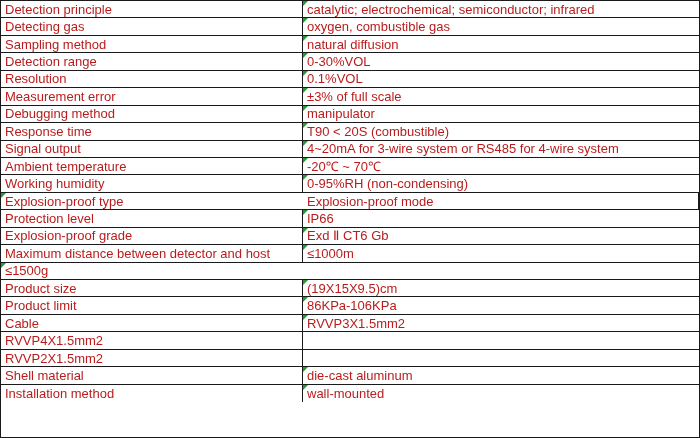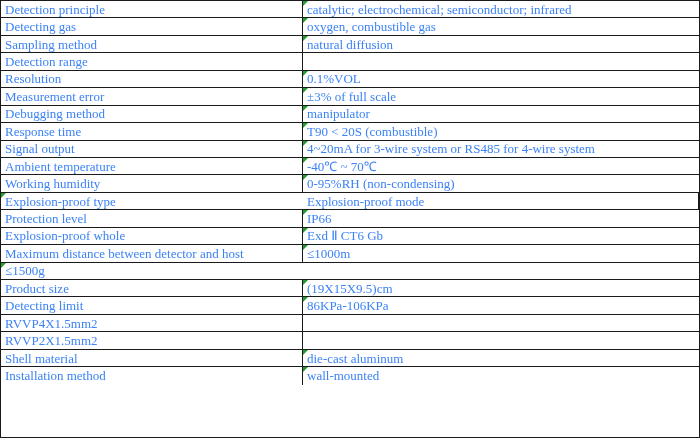--- a/index.html
+++ b/index.html
@@ -8,23 +8,23 @@
     background: #ffffff;
   }
   .sheet {
     width: 700px;
     height: 438px;
     box-sizing: border-box;
     border: 1px solid #1a1a1a;
     background: #ffffff;
     display: grid;
     grid-template-rows: repeat(25, 1fr);
-    font-family: Liberation Serif, serif;
+    font-family: Liberation Sans, sans-serif;
     font-size: 13px;
-    color: #3b82f6;
+    color: #b91c1c;
   }
   .row {
     display: grid;
     grid-template-columns: 302px 1fr;
     border-bottom: 1px solid #1a1a1a;
     min-height: 0;
   }
   .row:last-child {
     border-bottom: none;
   }
@@ -80,20 +80,24 @@
       </div>
       <div class="cell value-cell">
         <span class="corner-indicator"></span>
         <span>natural diffusion</span>
       </div>
     </div>
     <div class="row">
       <div class="cell label-cell">
         <span>Detection range</span>
       </div>
+      <div class="cell value-cell">
+        <span class="corner-indicator"></span>
+        <span>0-30%VOL</span>
+      </div>
     </div>
     <div class="row">
       <div class="cell label-cell">
         <span>Resolution</span>
       </div>
       <div class="cell value-cell">
         <span class="corner-indicator"></span>
         <span>0.1%VOL</span>
       </div>
     </div>
@@ -132,21 +136,21 @@
         <span class="corner-indicator"></span>
         <span>4~20mA for 3-wire system or RS485 for 4-wire system</span>
       </div>
     </div>
     <div class="row">
       <div class="cell label-cell">
         <span>Ambient temperature</span>
       </div>
       <div class="cell value-cell">
         <span class="corner-indicator"></span>
-        <span>-40℃ ~ 70℃</span>
+        <span>-20℃ ~ 70℃</span>
       </div>
     </div>
     <div class="row">
       <div class="cell label-cell">
         <span>Working humidity</span>
       </div>
       <div class="cell value-cell">
         <span class="corner-indicator"></span>
         <span>0-95%RH (non-condensing)</span>
       </div>
@@ -164,21 +168,21 @@
       <div class="cell label-cell">
         <span>Protection level</span>
       </div>
       <div class="cell value-cell">
         <span class="corner-indicator"></span>
         <span>IP66</span>
       </div>
     </div>
     <div class="row">
       <div class="cell label-cell">
-        <span>Explosion-proof whole</span>
+        <span>Explosion-proof grade</span>
       </div>
       <div class="cell value-cell">
         <span class="corner-indicator"></span>
         <span>Exd Ⅱ CT6 Gb</span>
       </div>
     </div>
     <div class="row">
       <div class="cell label-cell">
         <span>Maximum distance between detector and host</span>
       </div>
@@ -197,25 +201,34 @@
       <div class="cell label-cell">
         <span>Product size</span>
       </div>
       <div class="cell value-cell">
         <span class="corner-indicator"></span>
         <span>(19X15X9.5)cm</span>
       </div>
     </div>
     <div class="row">
       <div class="cell label-cell">
-        <span>Detecting limit</span>
+        <span>Product limit</span>
       </div>
       <div class="cell value-cell">
         <span class="corner-indicator"></span>
         <span>86KPa-106KPa</span>
+      </div>
+    </div>
+    <div class="row">
+      <div class="cell label-cell">
+        <span>Cable</span>
+      </div>
+      <div class="cell value-cell">
+        <span class="corner-indicator"></span>
+        <span>RVVP3X1.5mm2</span>
       </div>
     </div>
     <div class="row">
       <div class="cell label-cell">
         <span>RVVP4X1.5mm2</span>
       </div>
       <div class="cell value-cell">
         <span></span>
       </div>
     </div>

